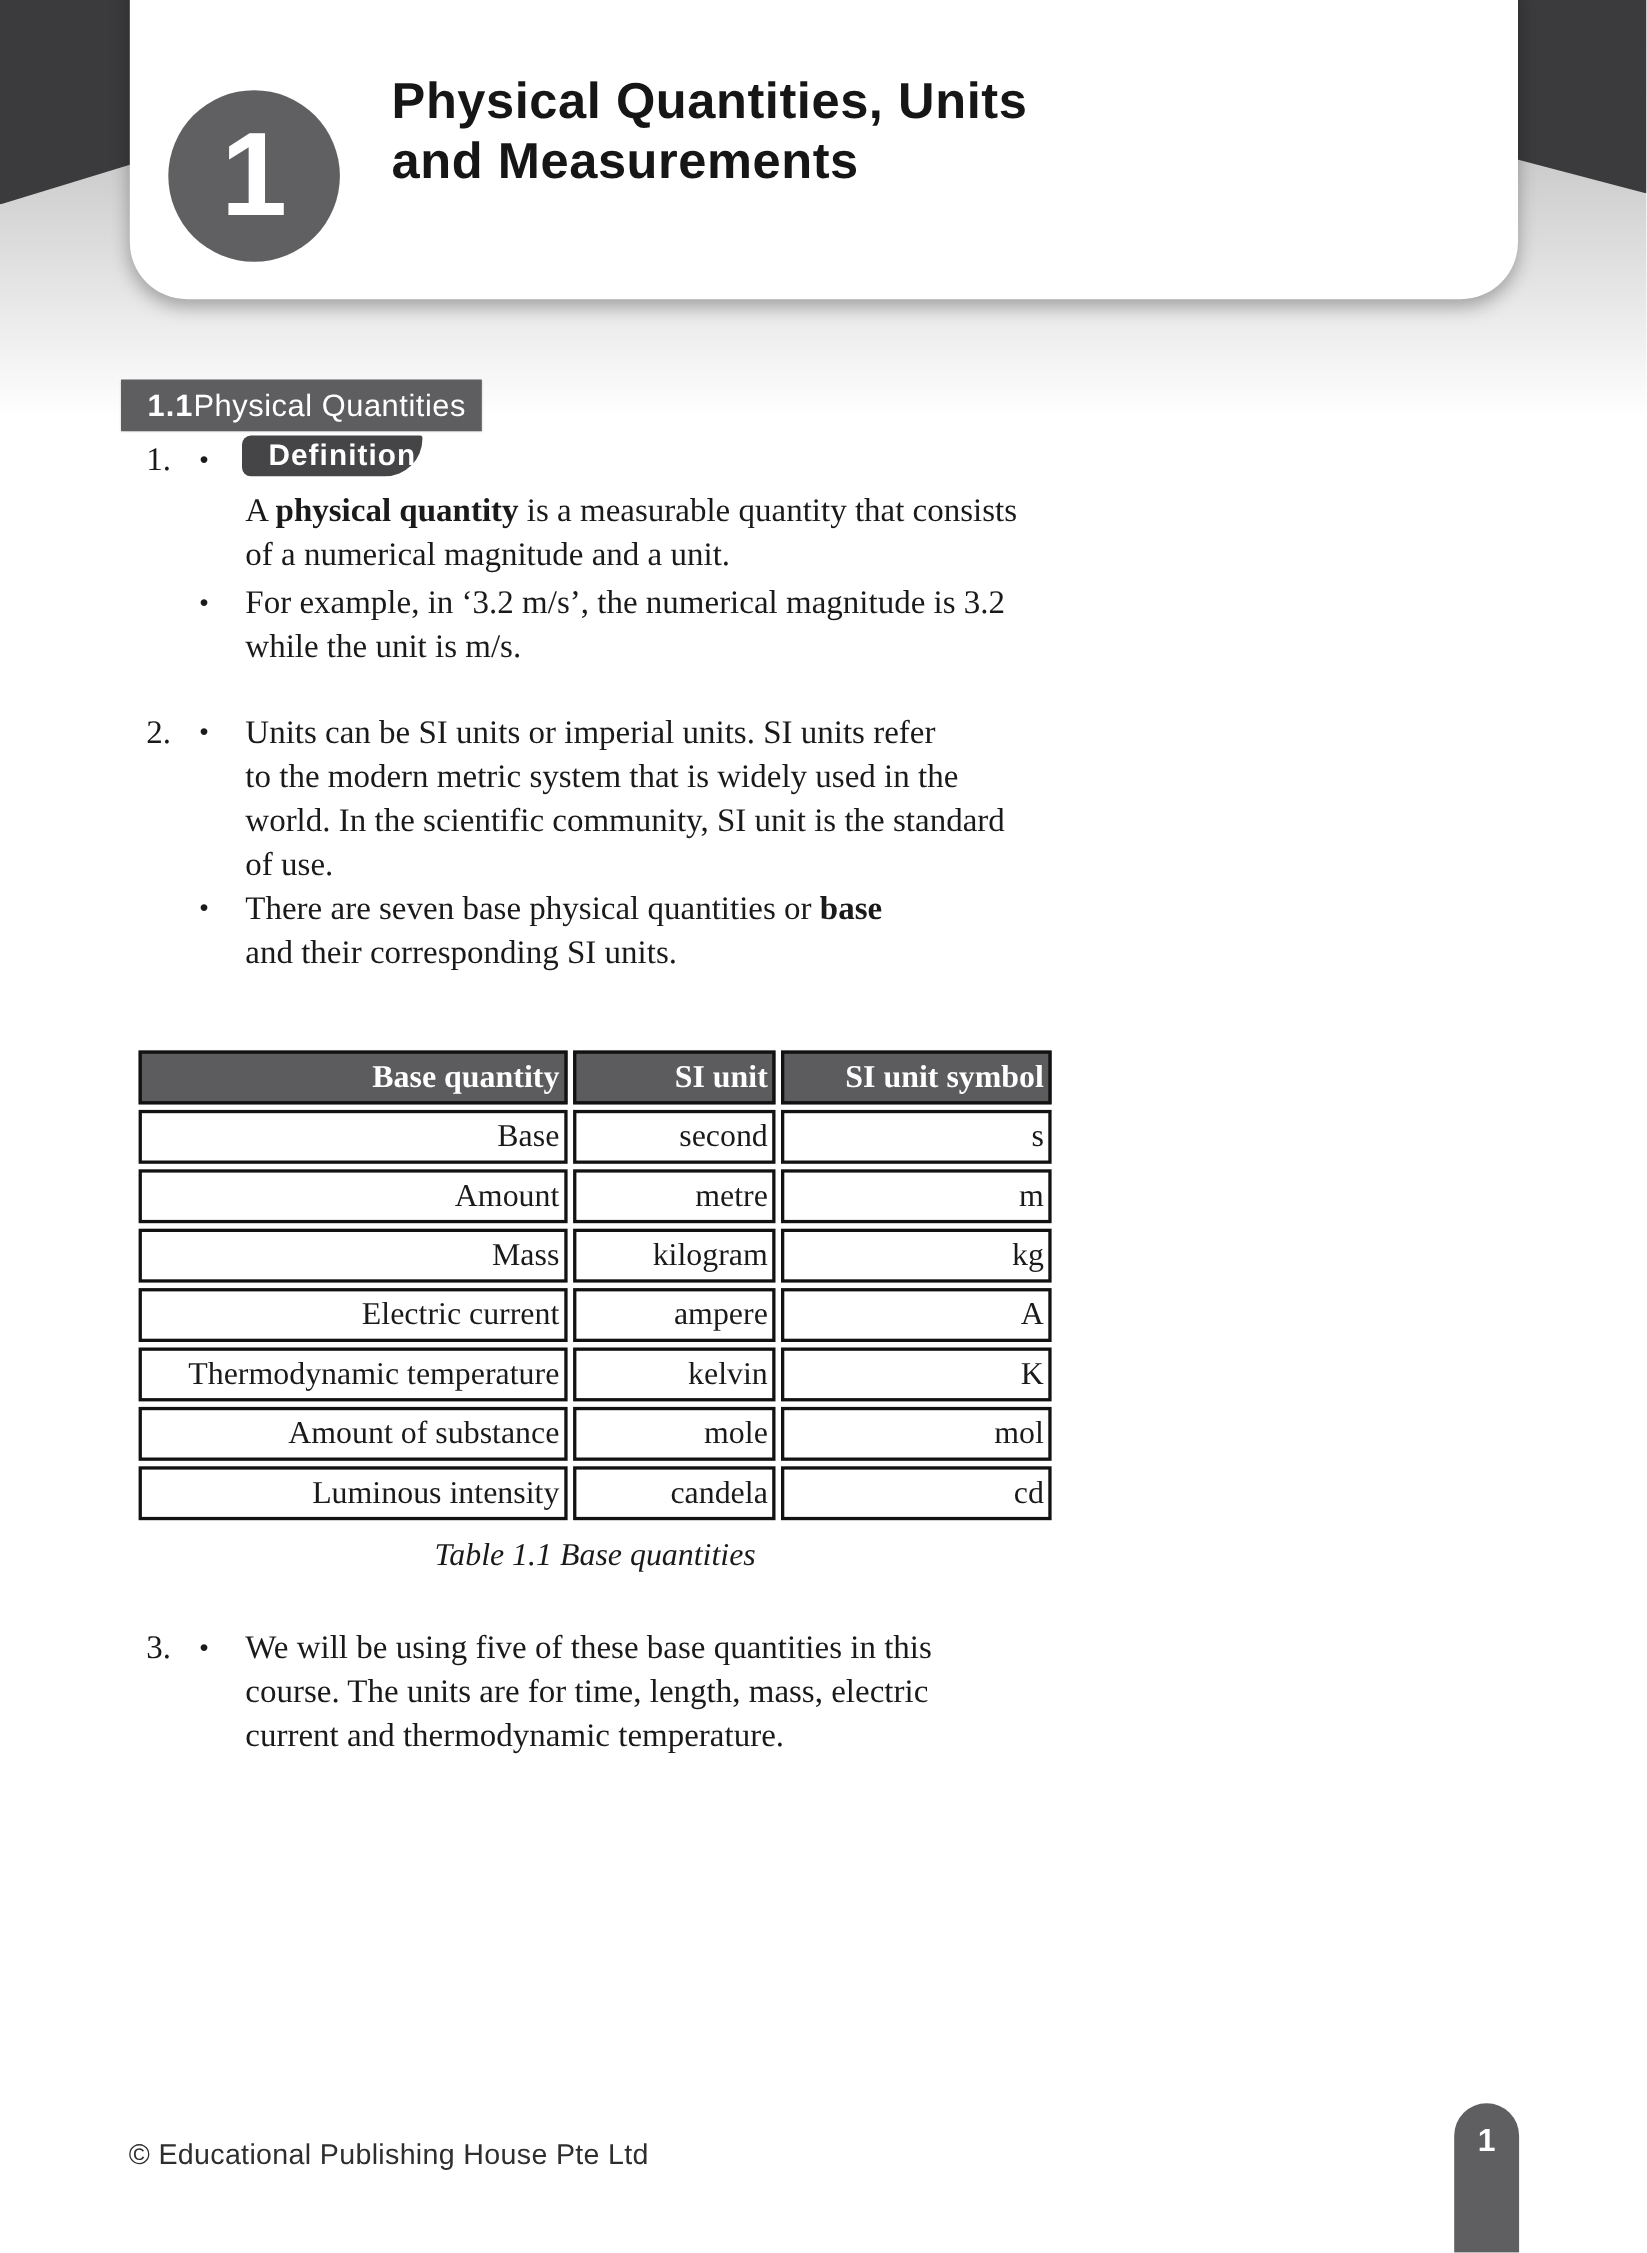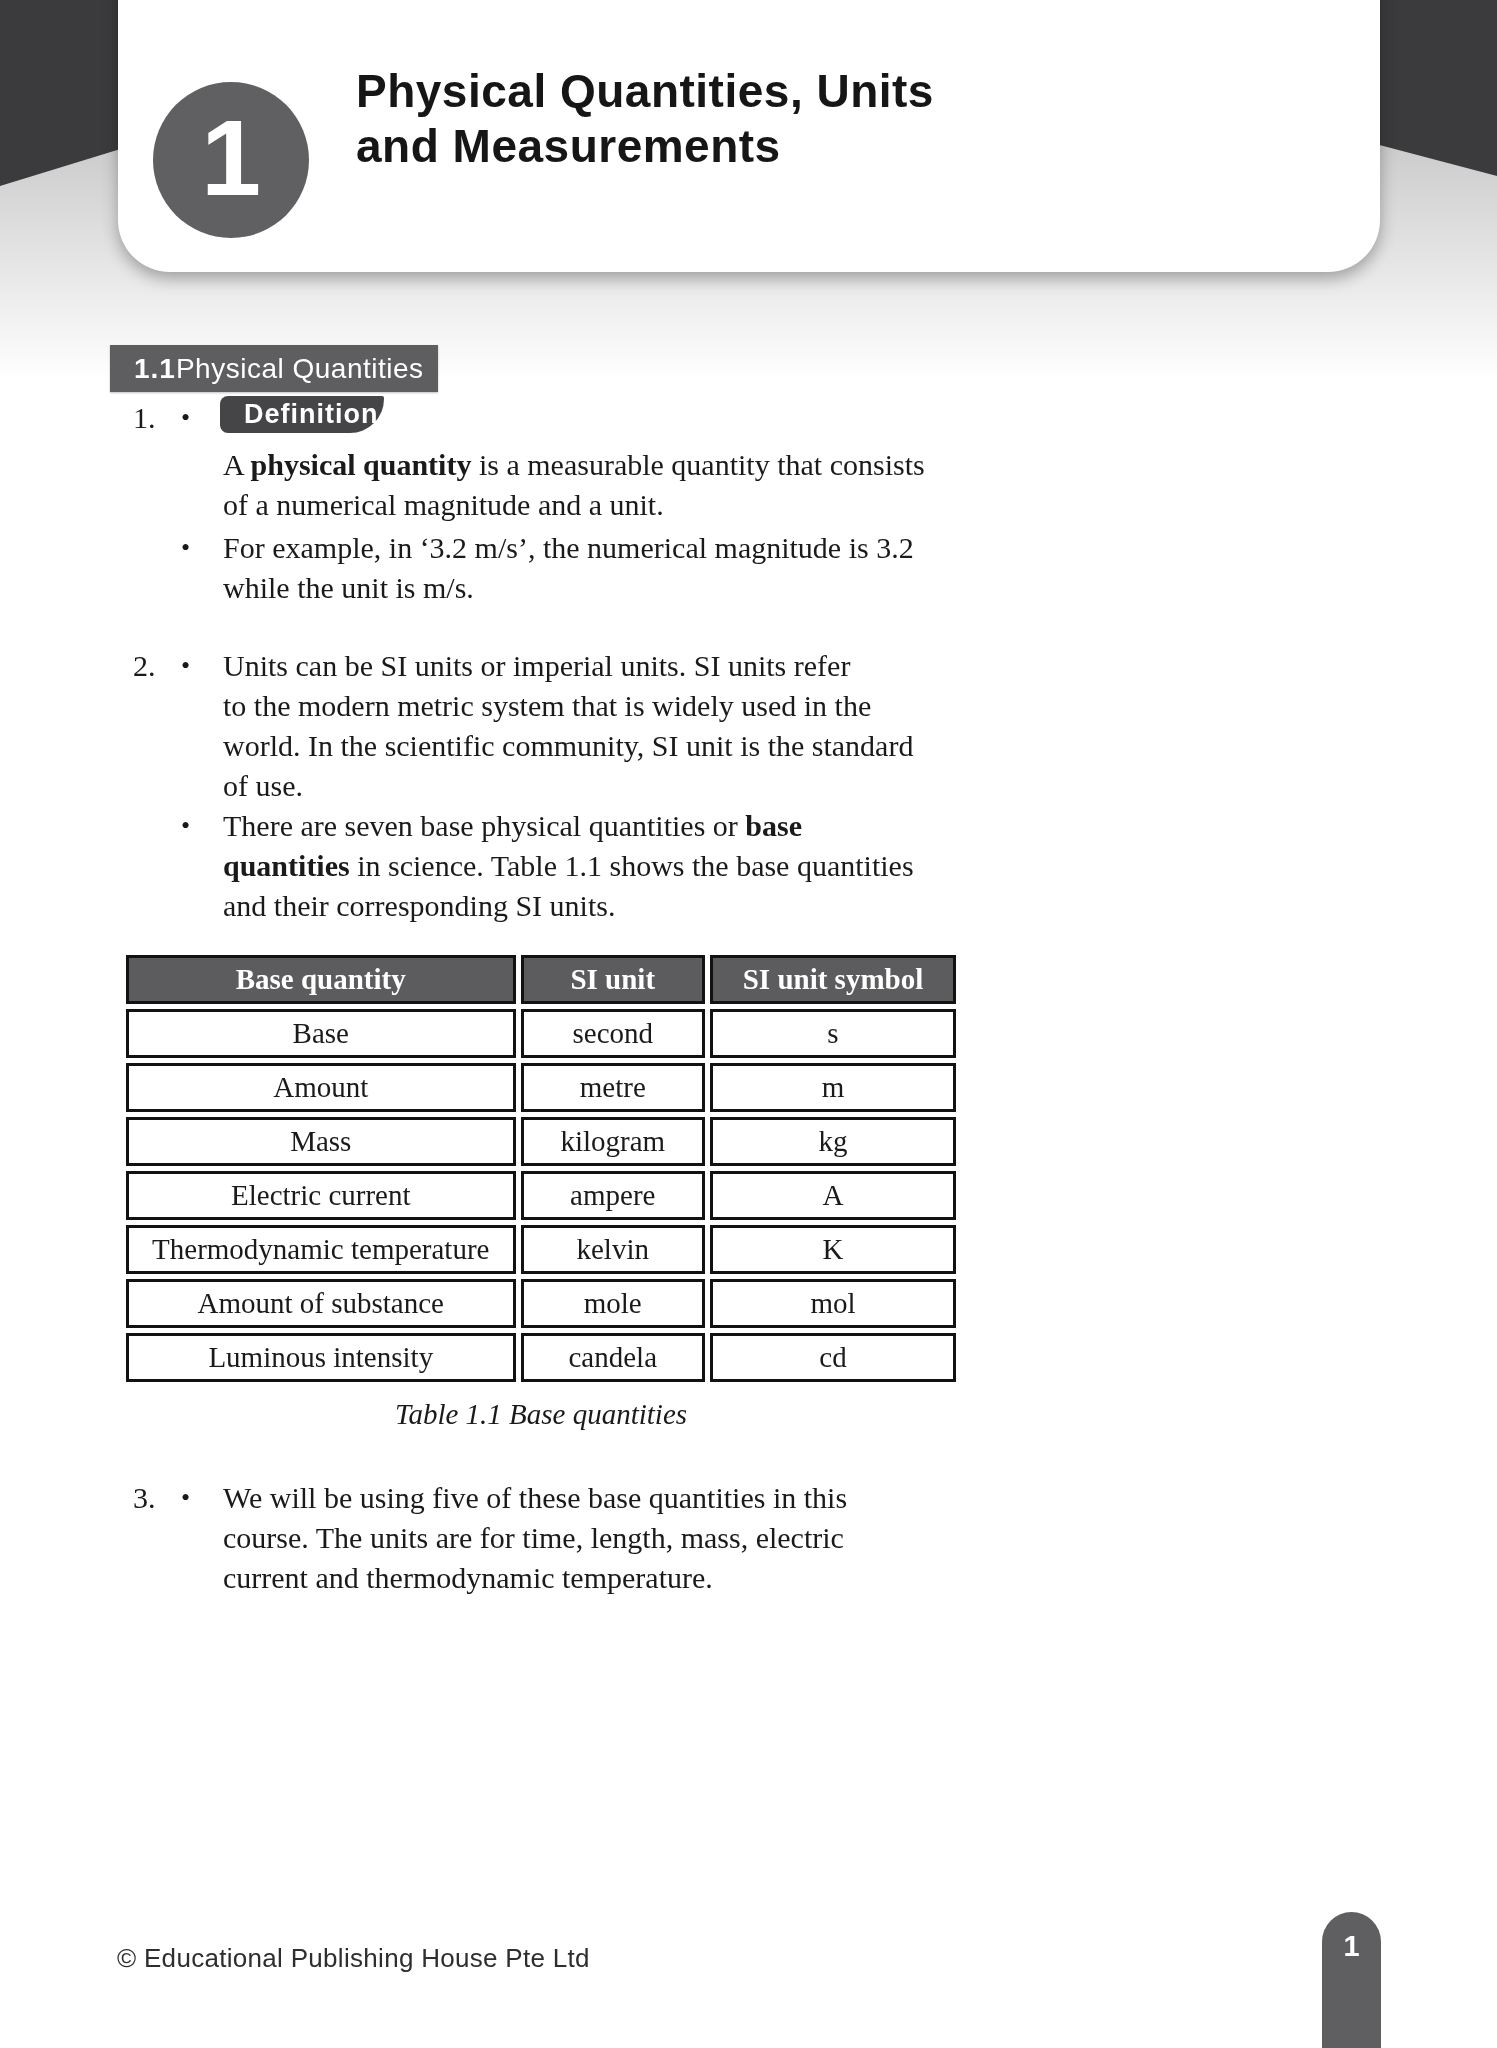--- a/index.html
+++ b/index.html
@@ -78,21 +78,21 @@
     color:#ffffff;font-family:"Liberation Sans",sans-serif;
     font-weight:700;font-size:27px;letter-spacing:1px;
   }
   
   .qtable{
     position:absolute;left:121px;top:950px;width:840px;
     border-collapse:separate;border-spacing:5px;table-layout:fixed;
     font-size:29px;
   }
   .qtable th,.qtable td{
-    border:3px solid #121212;text-align:center;vertical-align:middle;
+    border:3px solid #121212;text-align:right;vertical-align:middle;
     height:41px;padding:1px 4px;background:#ffffff;
   }
   .qtable th{
     background:#5c5c5e;color:#ffffff;font-weight:700;
   }
   .tbl-caption{
     position:absolute;left:121px;top:1398px;width:840px;
     text-align:center;font-style:italic;font-size:29px;color:#1a1a1a;
   }
   
@@ -158,21 +158,20 @@
   <div class="body-text" style="top:646px;">
     <div class="ln">Units can be SI units or imperial units. SI units refer</div>
     <div class="ln">to the modern metric system that is widely used in the</div>
     <div class="ln">world. In the scientific community, SI unit is the standard</div>
     <div class="ln">of use.</div>
   </div>
 
   <div class="bullet-dot" style="top:806px;">•</div>
   <div class="body-text" style="top:806px;">
     <div class="ln"><span>There are seven base physical quantities or </span><span class="b">base</span></div>
-    <div class="ln"><span class="b">quantities</span><span> in science. Table 1.1 shows the base quantities</span></div>
     <div class="ln">and their corresponding SI units.</div>
   </div>
 
   <table class="qtable">
     <colgroup>
         <col style="width:47.5%">
         <col style="width:22.5%">
         <col style="width:30%">
       </colgroup>
     <thead>

